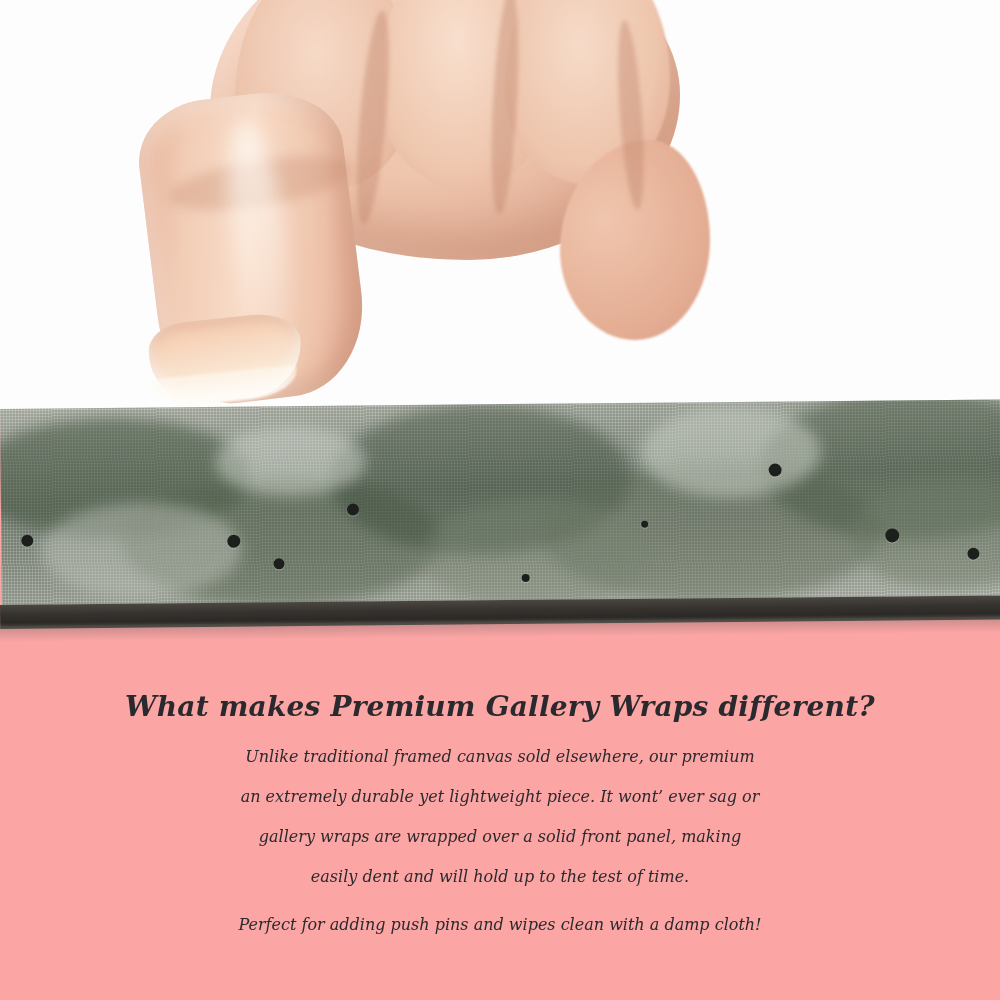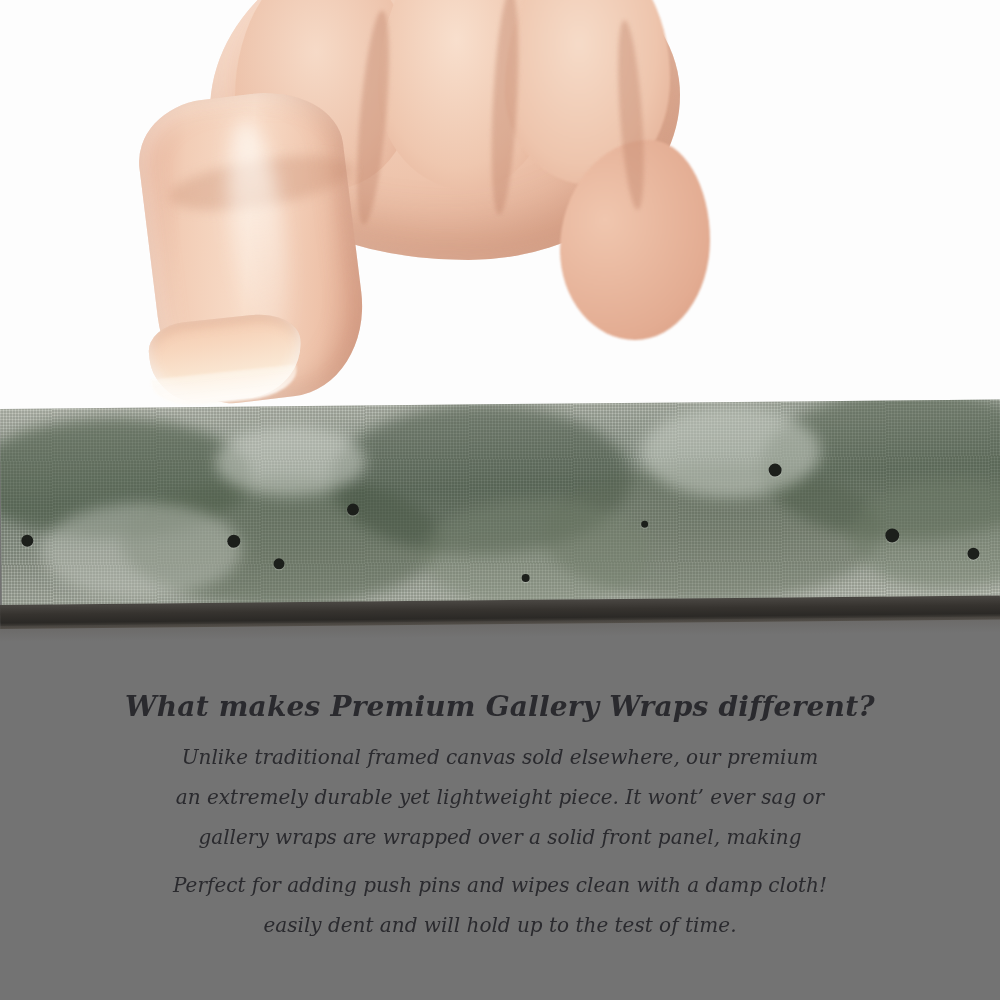--- a/index.html
+++ b/index.html
@@ -11,21 +11,21 @@
     width: 1000px;
     height: 1000px;
     font-family: "DejaVu Sans", sans-serif;
     overflow: hidden;
   }
 
   .scene {
     position: relative;
     width: 1000px;
     height: 1000px;
-    background: #737373;
+    background: #fca5a5;
   }
 
   
   .hand-area {
     position: absolute;
     left: 0;
     top: 0;
     width: 1000px;
     height: 412px;
     background: #fdfdfd;
@@ -224,21 +224,21 @@
     font-family: "DejaVu Serif", serif;
     font-style: italic;
   }
   .caption .headline {
     font-size: 28px;
     font-weight: bold;
     letter-spacing: 0.2px;
     margin-bottom: 14px;
   }
   .caption .body-line {
-    font-size: 20px;
+    font-size: 16px;
     line-height: 40px;
   }
   .caption .body-line.last {
     margin-top: 8px;
   }
 </style>
 </head>
 <body>
 
 <div class="scene">
@@ -283,17 +283,17 @@
   </div>
 
   <div class="wrap-edge"></div>
   <div class="wrap-shadow"></div>
 
   <div class="caption">
     <div class="headline">What makes Premium Gallery Wraps different?</div>
     <div class="body-line">Unlike traditional framed canvas sold elsewhere, our premium</div>
     <div class="body-line">an extremely durable yet lightweight piece. It wont’ ever sag or</div>
     <div class="body-line">gallery wraps are wrapped over a solid front panel, making</div>
+    <div class="body-line">easily dent and will hold up to the test of time.</div>
     <div class="body-line last">Perfect for adding push pins and wipes clean with a damp cloth!</div>
-    <div class="body-line">easily dent and will hold up to the test of time.</div>
   </div>
 
 </div>
 
 </body></html>

